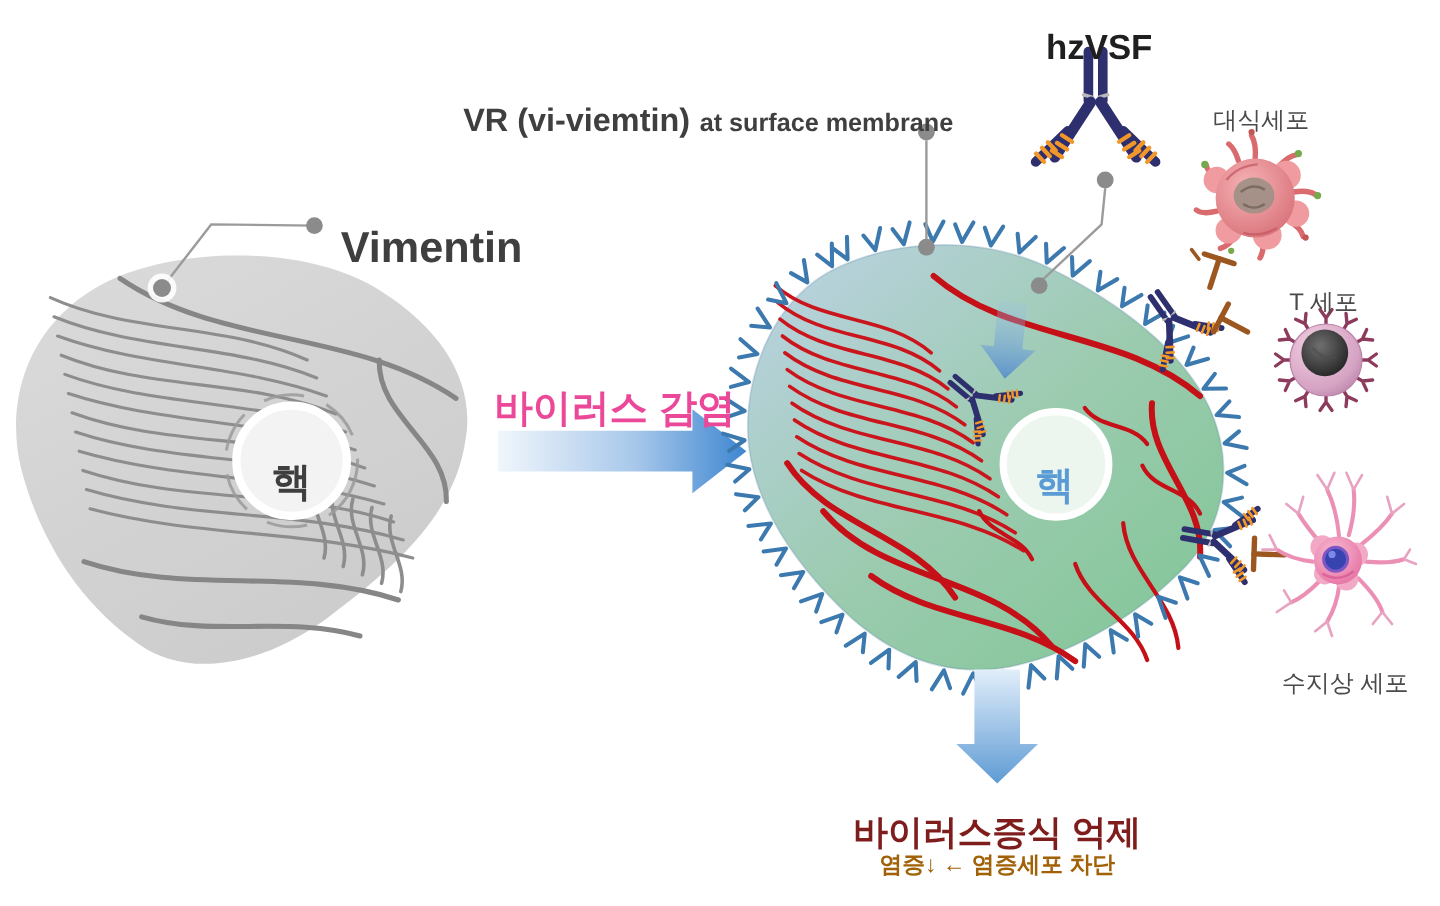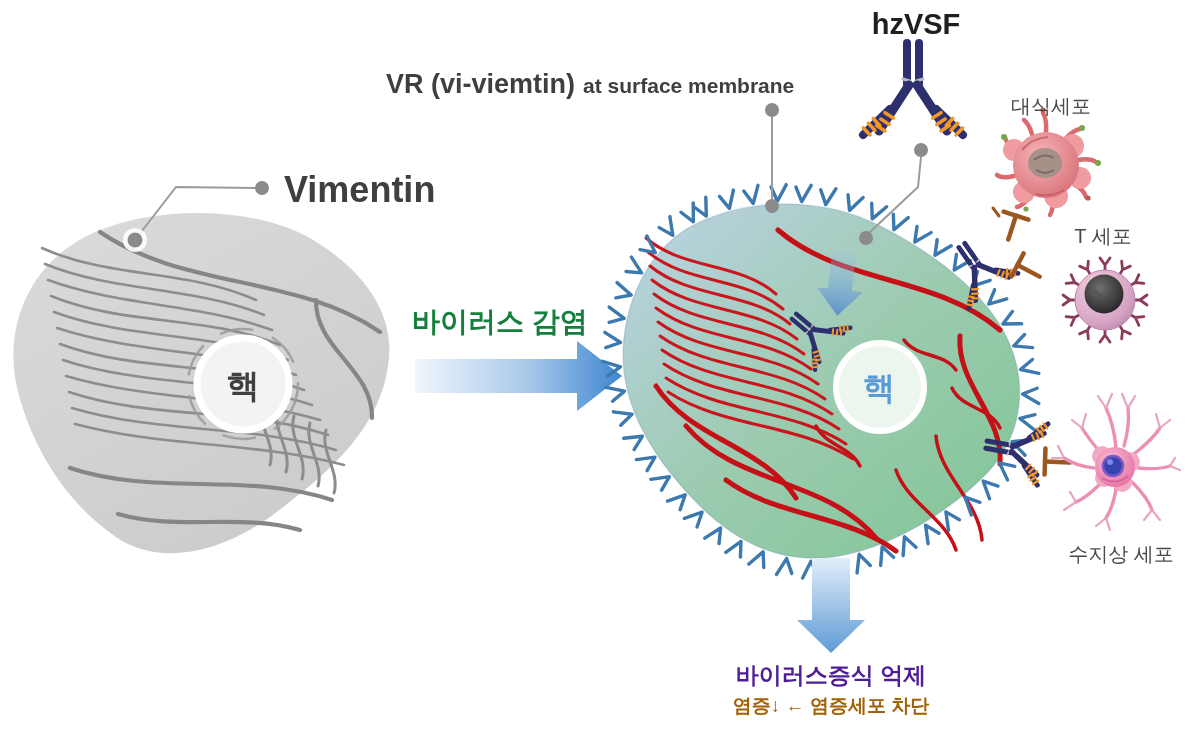--- a/index.html
+++ b/index.html
@@ -1,33 +1,33 @@
 <!DOCTYPE html>
 <html><head>
 <meta charset="utf-8">
 <style>
   html,body{margin:0;padding:0;background:#ffffff;}
   .stage{position:relative;width:1200px;height:755px;background:#ffffff;overflow:hidden;
          font-family:"Liberation Sans","DejaVu Sans",sans-serif;}
   .stage svg{position:absolute;left:0;top:0;}
-  .lab{position:absolute;font-weight:bold;color:#3d3d3d;white-space:nowrap;line-height:1;}
+  .lab{position:absolute;font-weight:bold;color:#3d3d3d;white-space:nowrap;line-height:1;margin-top:16px;}
   .lab.center{transform:translateX(-50%);}
   .lab.mid{transform:translate(-50%,-50%);}
   #lbl-vimentin{left:284px;top:172px;font-size:36px;color:#3f3f3f;}
-  #lbl-infection{left:412px;top:308px;font-size:28px;color:#15803d;}
+  #lbl-infection{left:412px;top:308px;font-size:32px;color:#ec4899;}
   #lbl-vr{left:386px;top:71px;font-size:27px;color:#3f3f3f;}
   #lbl-vr .sub{font-size:21px;margin-left:8px;}
   #lbl-hzvsf{left:916px;top:10px;font-size:29px;color:#1f1f1f;}
   .cell-lab{font-weight:400;font-size:20px;color:#4a4a4a;}
-  #lbl-mac{left:1051px;top:96px;}
+  #lbl-mac{left:1051px;top:75px;}
   #lbl-tc{left:1103px;top:226px;text-align:center;}
   #lbl-dc{left:1121px;top:544px;text-align:right;}
   #nuc-l{left:243px;top:385px;font-size:33px;color:#3f3f3f;}
   #nuc-r{left:879px;top:388px;font-size:32px;color:#5b9bd5;}
-  #out1{left:831px;top:664px;font-size:23px;color:#4c1d95;}
+  #out1{left:831px;top:664px;font-size:29px;color:#7f1d1d;}
   #out2{left:831px;top:696px;font-size:19px;color:#a16207;}
   .nb8{stroke:#2e2f6e;stroke-width:8;stroke-linecap:round;}
   .nb9{stroke:#2e2f6e;stroke-width:9;stroke-linecap:round;}
   .ptr{stroke:#9b9b9b;stroke-width:2;fill:none;}
   .pdot{fill:#8b8b8b;}
   .marm{stroke:#d96b6f;stroke-width:4.5;stroke-linecap:round;fill:none;}
   .dbr{stroke:#ec8fb4;stroke-width:3.4;stroke-linecap:round;fill:none;}
   .dtw{stroke:#e8a2c2;stroke-width:2.2;stroke-linecap:round;fill:none;}
 </style>
 </head>

